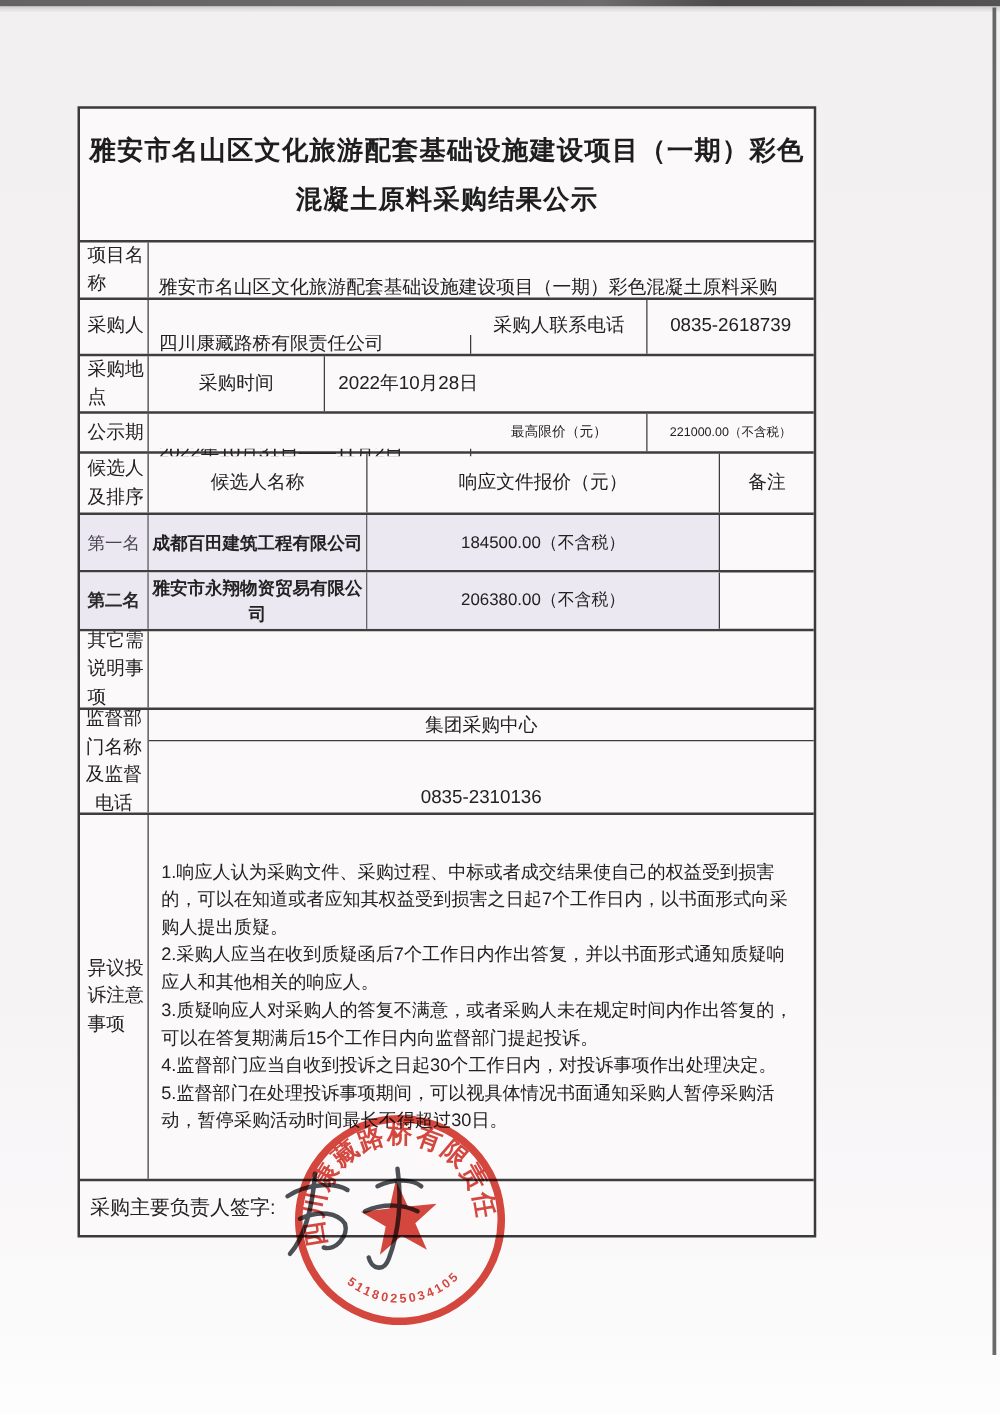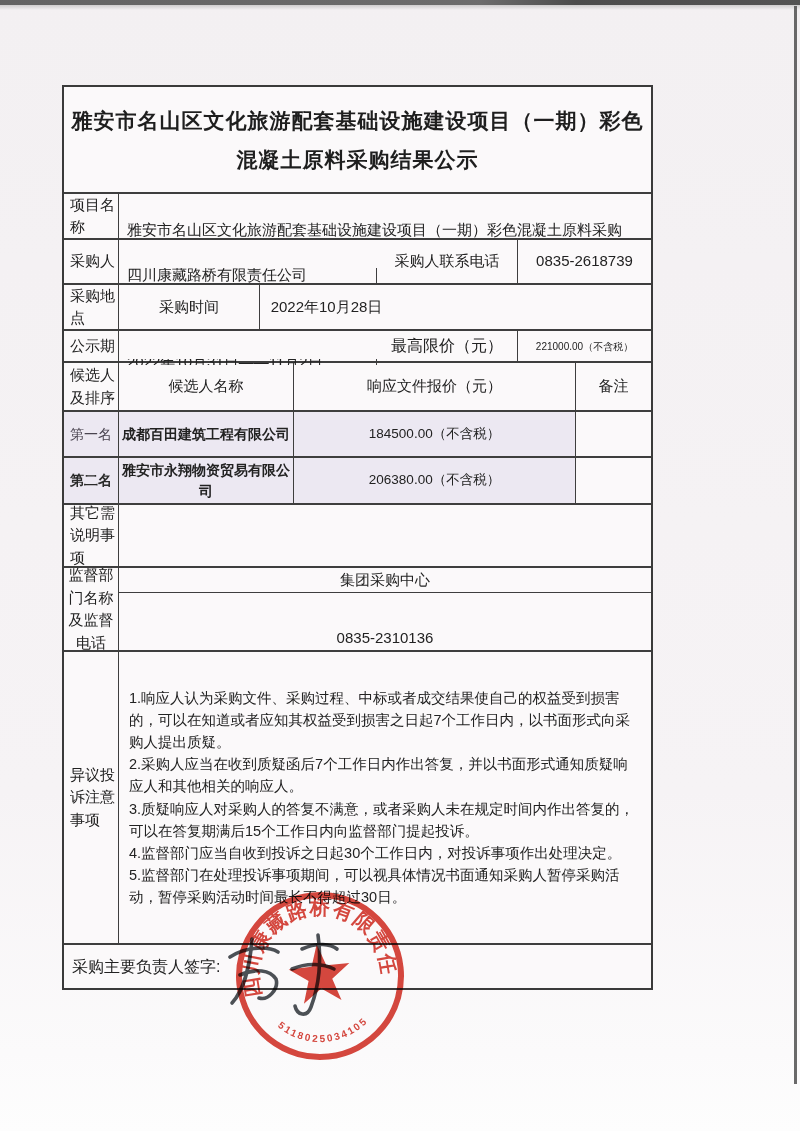--- a/index.html
+++ b/index.html
@@ -81,21 +81,21 @@
 
   <div class="row h46">
     <div class="cell lbl">采购地点</div>
     <div class="cell ctr w141">采购时间</div>
     <div class="cell ctr w133">2022年10月28日</div>
   </div>
 
   <div class="row h32">
     <div class="cell lbl">公示期</div>
     <div class="cell val w316">2022年10月31日——11月2日</div>
-    <div class="cell ctr w141" style="font-size:16px">最高限价（元）</div>
+    <div class="cell ctr w141" style="font-size:11px">最高限价（元）</div>
     <div class="cell ctr w133" style="font-size:10px">221000.00（不含税）</div>
   </div>
 
   <div class="row h49">
     <div class="cell lbl">候选人及排序</div>
     <div class="cell ctr w175">候选人名称</div>
     <div class="cell ctr w282">响应文件报价（元）</div>
     <div class="cell ctr" style="flex:1">备注</div>
   </div>
 

